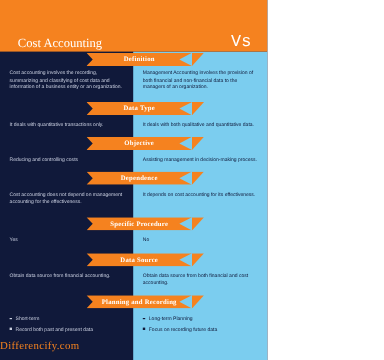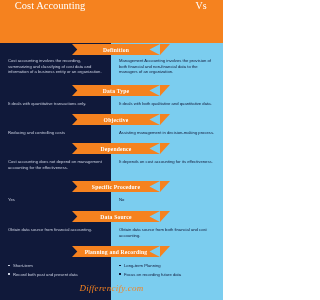--- a/index.html
+++ b/index.html
@@ -9,33 +9,33 @@
     font-family:"Liberation Sans", sans-serif;
   }
   #infographic{
     position:relative;width:223px;height:300px;overflow:hidden;
     background:#10193a;
   }
   
   .header{
     position:absolute;left:0;top:0;width:223px;height:43px;
     background:#f5821f;
-    display:flex;align-items:flex-start;justify-content:space-between;
+    display:flex;align-items:flex-end;justify-content:space-between;
     box-sizing:border-box;padding:0 8px;
   }
   .head-title{
     color:#ffffff;
     font-family:"Liberation Serif", serif;
     font-size:10.5px;line-height:12px;
     text-align:center;width:84px;
   }
   .head-vs{
     color:#ffffff;
-    font-family:Liberation Serif, serif;
-    font-size:10px;text-align:center;width:28px;
+    font-family:Liberation Mono, monospace;
+    font-size:14px;text-align:center;width:28px;
   }
   
   .col-left{
     position:absolute;left:0;top:43px;width:111px;height:257px;
     background:#10193a;
   }
   .col-right{
     position:absolute;left:111px;top:43px;width:112px;height:257px;
     background:#7bcdef;
   }
@@ -69,23 +69,22 @@
     font-size:4.2px;line-height:5.6px;
   }
   .blist li:before{
     content:"";position:absolute;left:0;top:1.6px;
     width:1.6px;height:1.6px;background:currentColor;
   }
   .left-bullets{color:#c9cfe0;}
   .right-bullets{color:#10193a;}
   .watermark{
     position:absolute;left:0;top:283px;width:223px;
-    text-align:center;
     font-family:"Liberation Serif", serif;
-    font-style:italic;font-size:9px;
+    font-size:9px;
     color:#f5821f;
     letter-spacing:.3px;
   }
 </style>
 </head>
 <body>
 
 <div id="infographic">
 
   <div class="col-left"></div>

